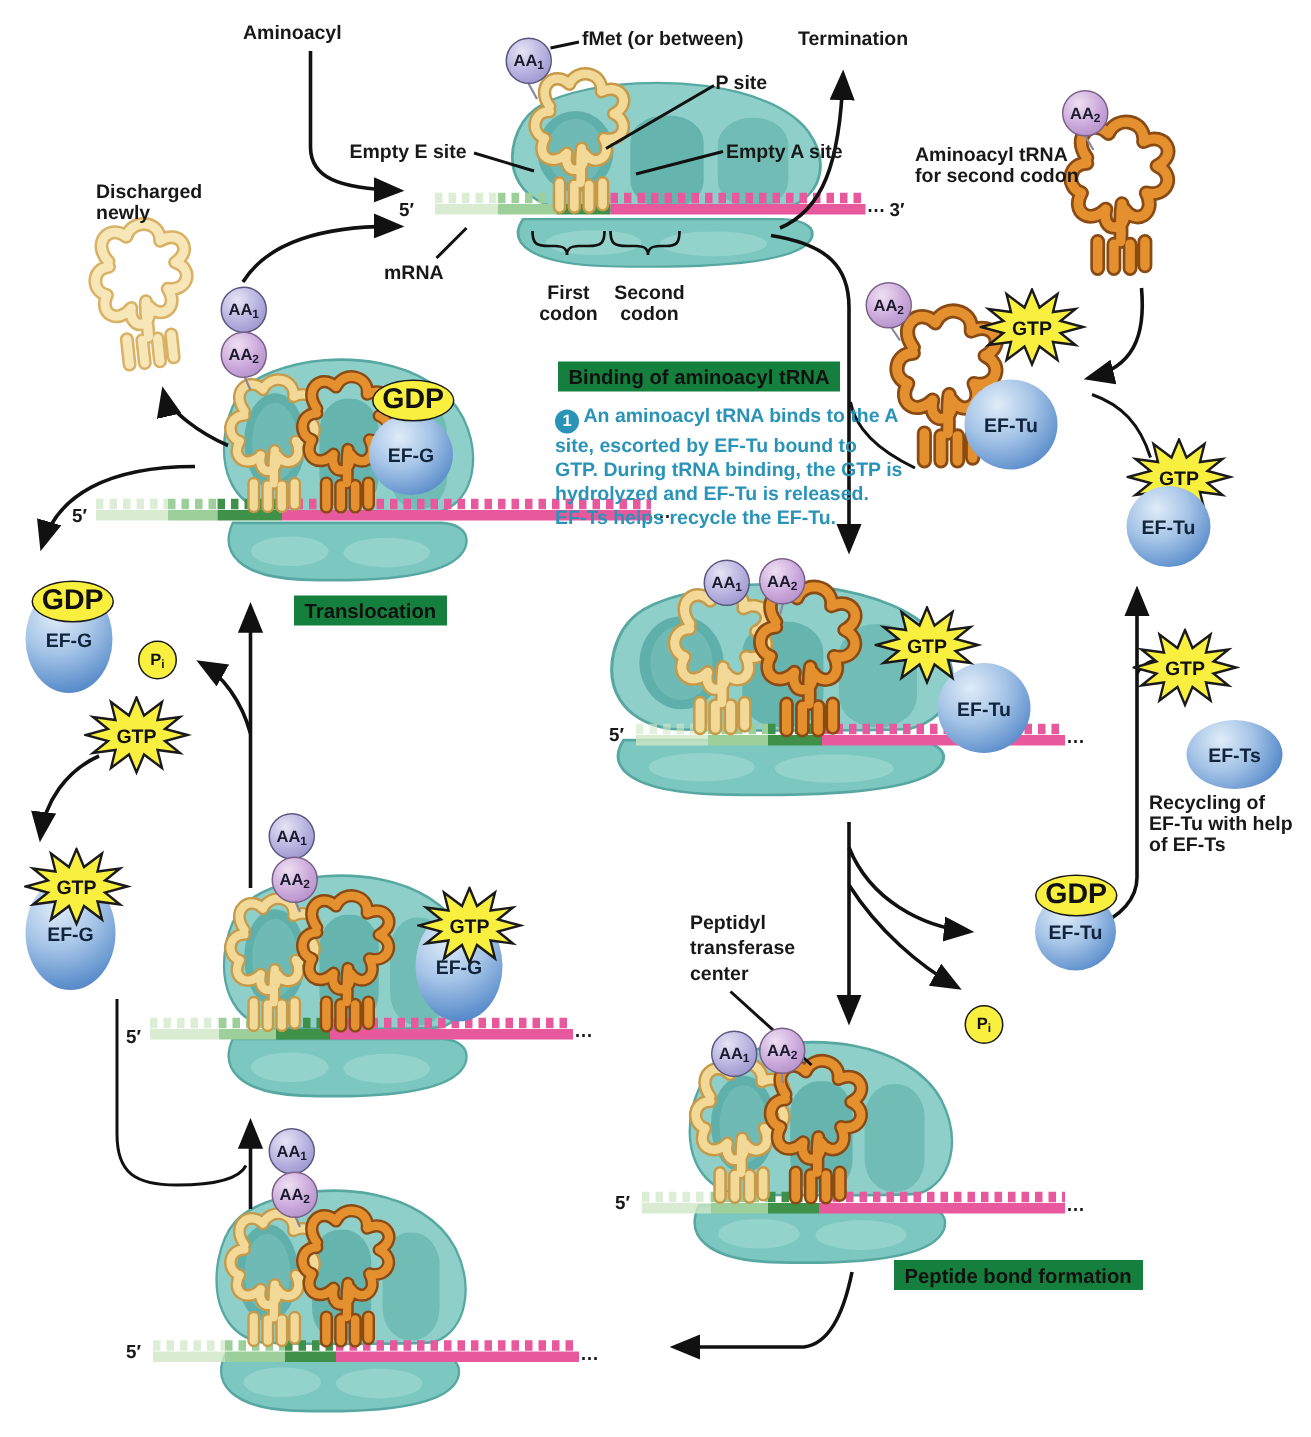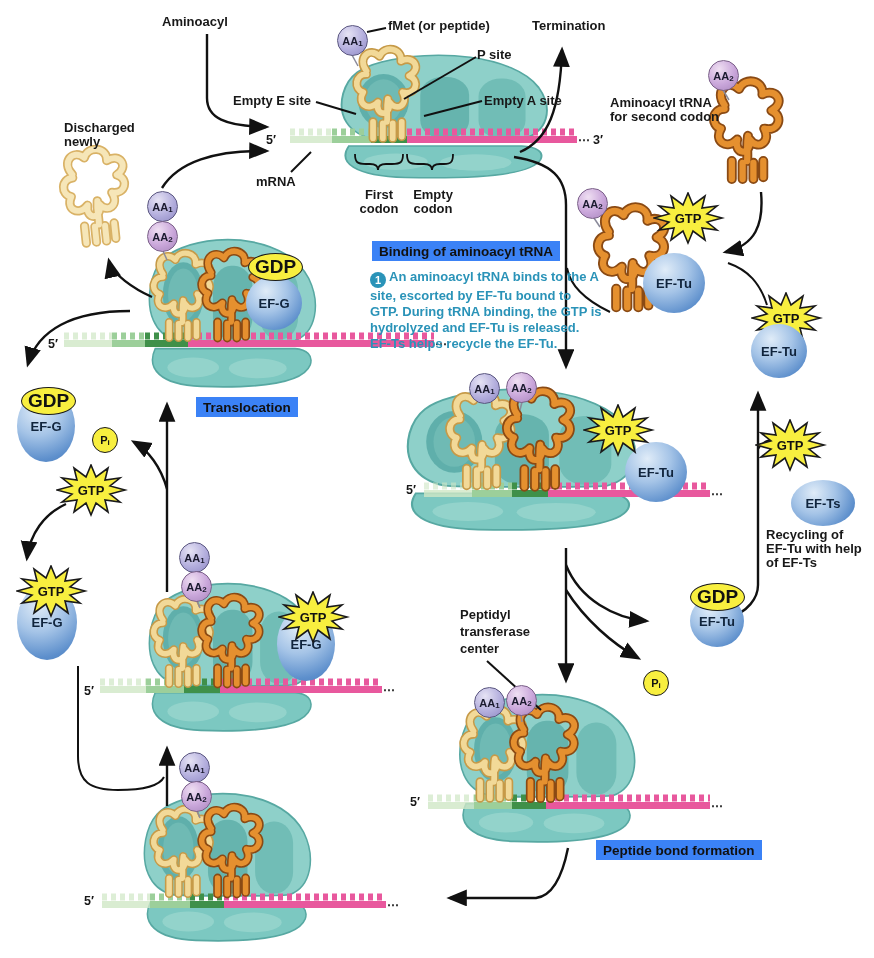--- a/index.html
+++ b/index.html
@@ -21,21 +21,21 @@
         display:flex;align-items:center;justify-content:center;
         font-size:13px;font-weight:bold;color:#10243c;margin-left:19px;}
   .gdp{position:absolute;background:#f8ef3f;border:1.6px solid #1a1a1a;border-radius:50%;
        display:flex;align-items:center;justify-content:center;font-size:19px;font-weight:bold;color:#111;}
   .pi{position:absolute;width:24px;height:24px;background:#f8ef3f;border:1.4px solid #1a1a1a;border-radius:50%;
       display:flex;align-items:center;justify-content:center;font-size:11px;font-weight:bold;color:#111;}
   .pi sub{font-size:8px;margin-top:5px;}
   .gtp{position:absolute;width:72px;height:54px;}
   .gtp polygon{fill:#f8ef3f;stroke:#1a1a1a;stroke-width:1.6;}
   .gtp text{font-size:13px;font-weight:bold;fill:#111;}
-  .hdr{position:absolute;background:#3b82f6;color:#111;font-size:13.5px;font-weight:bold;
+  .hdr{position:absolute;background:#15803d;color:#111;font-size:13.5px;font-weight:bold;
        padding:3px 7px 2px 7px;white-space:nowrap;}
   .steptext{position:absolute;color:#2a93b8;font-size:13px;font-weight:bold;line-height:16px;}
   .stepnum{display:inline-flex;width:16px;height:16px;border-radius:50%;background:#2a93b8;color:#fff;
        align-items:center;justify-content:center;font-size:11px;margin-right:3px;vertical-align:-3px;}
 </style>
 </head>
 <body>
 
 <div id="stage">
 
@@ -259,32 +259,32 @@
 
 <span class="prime" style="left:266px;top:133px">5′</span>
 <span class="prime" style="left:593px;top:133px">3′</span>
 <span class="prime" style="left:48px;top:337px">5′</span>
 <span class="prime" style="left:406px;top:483px">5′</span>
 <span class="prime" style="left:84px;top:684px">5′</span>
 <span class="prime" style="left:410px;top:795px">5′</span>
 <span class="prime" style="left:84px;top:894px">5′</span>
 
 <div class="lbl" style="left:162px;top:15px">Aminoacyl</div>
-<div class="lbl" style="left:388px;top:19px">fMet (or peptide)</div>
+<div class="lbl" style="left:388px;top:19px">fMet (or between)</div>
 <div class="lbl" style="left:477px;top:48px">P site</div>
 <div class="lbl" style="left:233px;top:94px">Empty E site</div>
 <div class="lbl" style="left:484px;top:94px">Empty A site</div>
 <div class="lbl" style="left:532px;top:19px">Termination</div>
 <div class="lbl" style="left:256px;top:175px">mRNA</div>
 <div class="lbl ctr" style="left:379px;top:188px">
   <div>First</div>
       <div>codon</div>
     </div>
 <div class="lbl ctr" style="left:433px;top:188px">
-  <div>Empty</div>
+  <div>Second</div>
       <div>codon</div>
     </div>
 <div class="lbl" style="left:610px;top:96px">
   <div>Aminoacyl tRNA</div>
       <div>for second codon</div>
     </div>
 <div class="lbl" style="left:64px;top:121px">
   <div>Discharged</div>
       <div>newly</div>
     </div>

